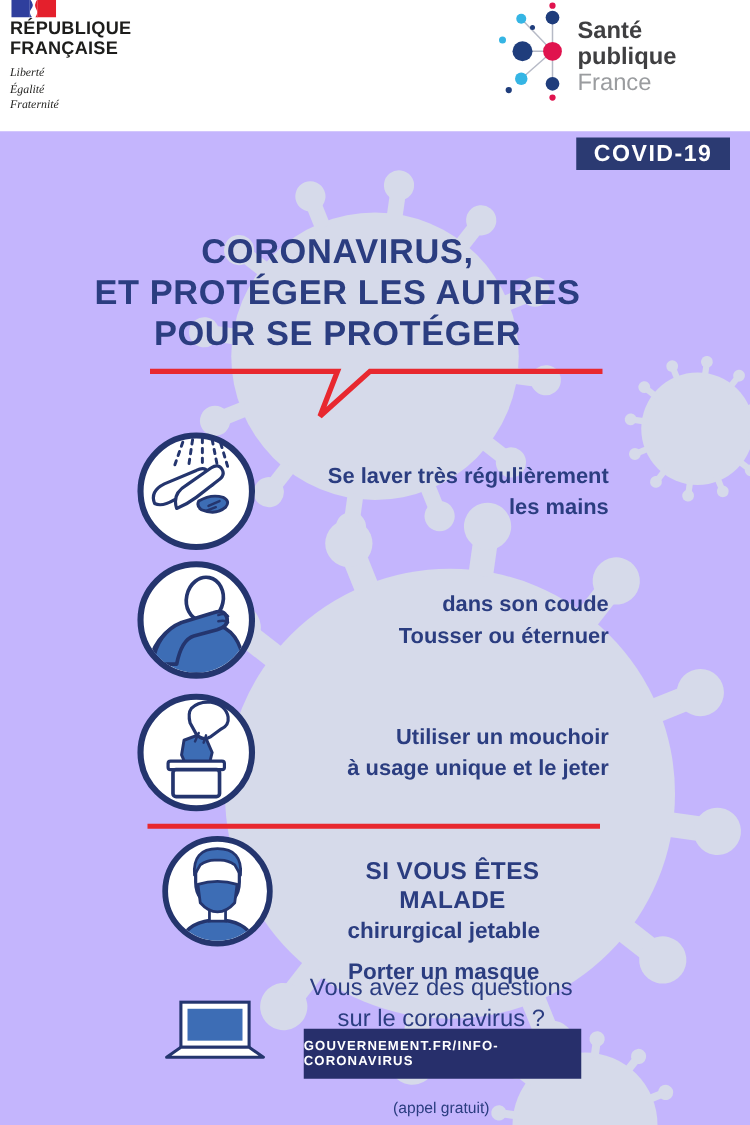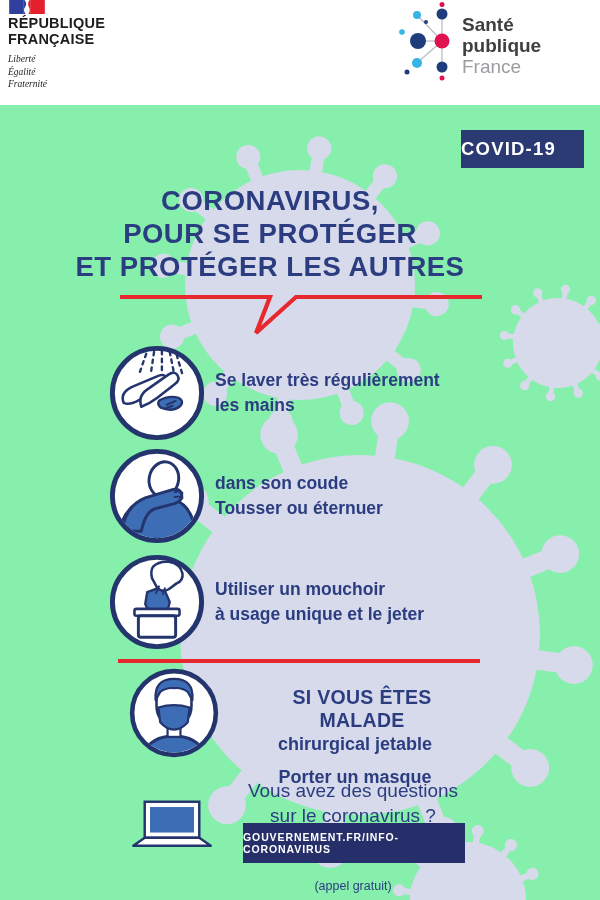--- a/index.html
+++ b/index.html
@@ -1,43 +1,43 @@
 <!DOCTYPE html>
 <html><head>
 <meta charset="utf-8">
 <style>
   html,body{margin:0;padding:0;}
   body{font-family:"Liberation Sans",sans-serif;background:#555;}
-  .page{position:relative;width:600px;height:900px;background:#86efac;overflow:hidden;margin:0 auto;}
+  .page{position:relative;width:600px;height:900px;background:#c4b5fd;overflow:hidden;margin:0 auto;}
   .header{position:absolute;left:0;top:0;width:600px;height:105px;background:#ffffff;z-index:3;}
   
   .marianne{position:absolute;left:8px;top:0;}
   .flag{display:block;width:38px;height:14px;}
   .rf-name{font-weight:bold;color:#1d1d1b;font-size:14.5px;line-height:15.5px;letter-spacing:.2px;margin-top:2px;}
   .motto{font-family:Liberation Serif, serif;font-style:italic;font-size:9.5px;line-height:12.5px;color:#1d1d1b;margin-top:6px;}
   
   .spf{position:absolute;left:393px;top:1px;}
   .spf-dots{position:absolute;left:0;top:0;}
   .spf-text{position:absolute;left:69px;top:13px;font-size:19px;line-height:21px;}
   .spf-bold{font-weight:bold;color:#3f3f41;}
   .spf-light{color:#9a9c9f;}
   
   .decor{position:absolute;left:0;top:105px;z-index:0;}
   
-  .badge{position:absolute;left:461px;top:130px;width:123px;height:38px;background:#2b3a72;color:#fff;
-    display:flex;align-items:center;font-weight:bold;font-size:18.5px;letter-spacing:1.2px;z-index:2;}
+  .badge{position:absolute;left:461px;top:110px;width:123px;height:26px;background:#2b3a72;color:#fff;
+    display:flex;align-items:center;justify-content:center;font-weight:bold;font-size:18.5px;letter-spacing:1.2px;z-index:2;}
   
   .title{position:absolute;left:0;top:184px;width:540px;text-align:center;color:#2b3d80;
     font-size:27.5px;font-weight:bold;line-height:33px;letter-spacing:.5px;z-index:2;margin:0;}
   .tail-svg{position:absolute;left:0;top:285px;z-index:2;}
   
   .tip-row{position:absolute;z-index:2;}
   .tip-icon{position:absolute;left:0;top:0;}
   .tip-text{position:absolute;left:107px;top:0;width:272px;height:98px;display:flex;flex-direction:column;
-    justify-content:center;text-align:left;color:#2b3d80;font-weight:bold;font-size:17.5px;line-height:25px;}
+    justify-content:center;text-align:right;color:#2b3d80;font-weight:bold;font-size:17.5px;line-height:25px;}
   .row1{left:108px;top:344px;}
   .row2{left:108px;top:447px;}
   .row3{left:108px;top:553px;}
   .divider2{position:absolute;left:118px;top:659px;width:362px;height:3.5px;background:#e8282f;z-index:2;}
   
   .sick-icon{position:absolute;left:128px;top:667px;z-index:2;}
   .sick-text{position:absolute;left:235px;top:686px;width:240px;text-align:center;color:#2b3d80;z-index:2;}
   .sick-heading{font-size:19.5px;font-weight:bold;letter-spacing:.3px;margin-left:14px;}
   .sick-line{font-size:18px;font-weight:bold;line-height:25px;}
   .sick-line.first{margin-top:8px;}
@@ -314,22 +314,22 @@
       </div>
     </div>
   </div>
 
   <div class="badge">
     <span>COVID-19</span>
   </div>
 
   <h1 class="title">
     <div>CORONAVIRUS,</div>
+    <div>ET PROTÉGER LES AUTRES</div>
     <div>POUR SE PROTÉGER</div>
-    <div>ET PROTÉGER LES AUTRES</div>
   </h1>
 
   <svg class="tail-svg" width="600" height="60">
     <polyline points="120,12 270,12 256,48 296,12 482,12" fill="none" stroke="#e8282f" stroke-width="4.2" stroke-linejoin="miter"></polyline>
   </svg>
 
   <div class="tip-row row1">
     <svg class="tip-icon" width="98" height="98" viewBox="0 0 100 100">
       <circle cx="50" cy="50" r="45.5" fill="#ffffff" stroke="#24356e" stroke-width="5"></circle>
       <g stroke="#24356e" stroke-width="2.4" stroke-linecap="round" stroke-dasharray="3.5 4.5" fill="none">

